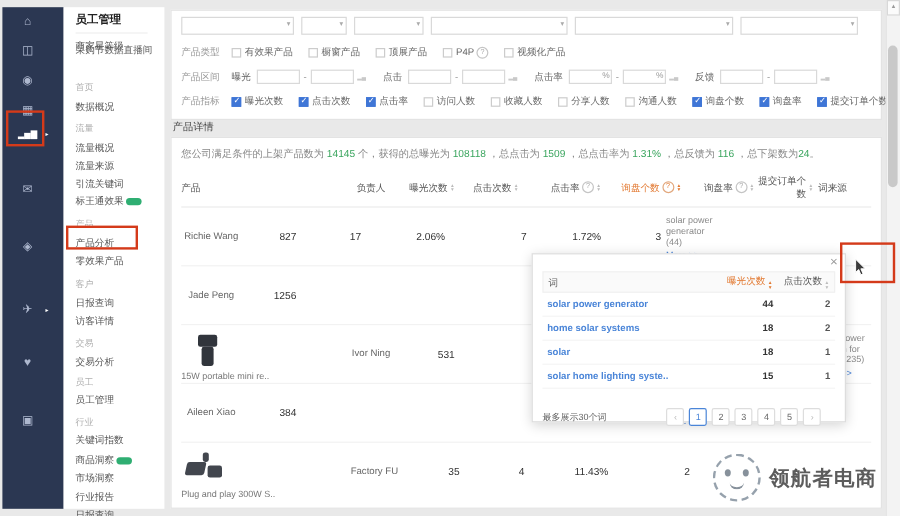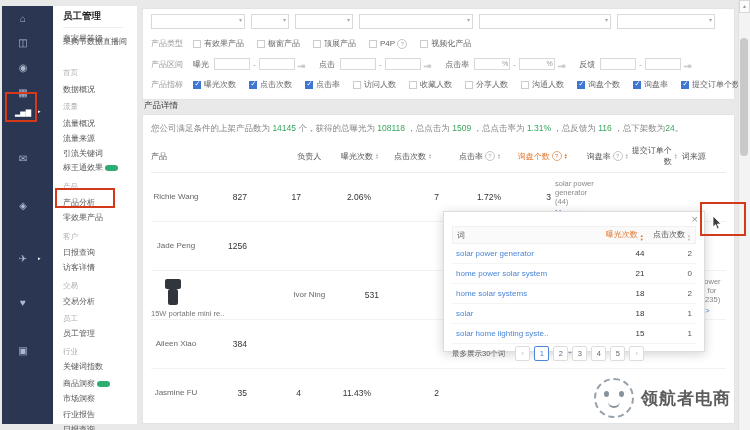--- a/index.html
+++ b/index.html
@@ -70,24 +70,24 @@
   .fanpole{position:absolute;width:2px;height:22px;background:#5a5f66;bottom:2px;}
   .fanhead{position:absolute;width:8px;height:8px;border:2px solid #5a5f66;border-radius:50%;top:0;}
   .rainbow{position:absolute;left:4px;top:0;width:34px;height:30px;border-radius:3px;
            background:linear-gradient(100deg,#e33 0%,#f90 20%,#ee3 40%,#3b3 60%,#36c 80%,#a3c 100%);}
   
   .popup{position:absolute;left:443px;top:211px;width:262px;height:141px;background:#fff;border:1px solid #ddd;
          box-shadow:0 2px 10px rgba(0,0,0,.18);z-index:10;box-sizing:border-box;padding:4px 8px;}
   .pclose{position:absolute;right:6px;top:1px;font-size:11px;color:#999;cursor:pointer;}
   .ptable{margin-top:10px;}
   .phead{display:flex;background:#fafafa;border:1px solid #f0f0f0;height:16px;align-items:center;font-size:8px;color:#666;padding:0 4px;}
-  .prow{display:flex;height:19px;align-items:center;border-bottom:1px solid #f4f4f4;font-size:8px;padding:0 4px;}
+  .prow{display:flex;height:19px;align-items:center;border-bottom:1px solid #f4f4f4;font-size:8px;padding:0 4px;font-weight:bold;}
   .pw{width:132px;text-align:left;} .pe{width:58px;text-align:right;} .pc{width:48px;text-align:right;color:#555;}
   .klink{color:#4a85d8;cursor:pointer;}
-  .pfoot{display:flex;align-items:center;margin-top:2px;font-size:7.5px;color:#666;}
+  .pfoot{display:flex;align-items:center;margin-top:16px;font-size:7.5px;color:#666;gap:40px;}
   .pager{display:flex;gap:4px;margin-left:10px;}
   .pg{width:13px;height:13px;border:1px solid #ddd;border-radius:2px;font-size:7.5px;color:#666;
       display:flex;align-items:center;justify-content:center;cursor:pointer;background:#fff;}
   .pg.arrow{color:#bbb;}
   .pg.active{border-color:#4a85d8;color:#4a85d8;}
   
   .cursor-ic{position:absolute;z-index:45;}
   
   .sbar{position:absolute;right:0;top:0;bottom:0;width:11px;background:#f3f3f3;border-left:1px solid #e2e2e2;z-index:6;}
   .sbar .up{height:11px;border:1px solid #d8d8d8;background:#fbfbfb;font-size:5px;color:#999;text-align:center;line-height:10px;}
@@ -380,21 +380,31 @@
       <span class="c2">384</span>
       <span class="c3"></span>
       <span class="c4"></span>
       <span class="c5"></span>
       <span class="c6"></span>
       <span class="c7"></span>
       <span class="c8 kwcell"><span>led strip lights (136)</span><div class="more">More &gt;&gt;</div></span>
     </div>
 
     <div class="trow" style="border-bottom:none">
-      <span class="c1 owner">Jasmine FU</span>
+      <span class="c0">
+          <span class="pwrap2">
+        <span class="pimg">
+          <span class="blob" style="left:2px;top:10px;width:16px;height:11px;transform:skewX(-12deg)"></span>
+          <span class="blob" style="left:20px;top:13px;width:12px;height:10px"></span>
+          <span class="blob" style="left:16px;top:2px;width:5px;height:8px;border-radius:2px"></span>
+        </span>
+        <span class="ptitle">Plug and play 300W S..</span>
+      </span>
+        </span>
+      <span class="c1 owner">Factory FU</span>
       <span class="c2">35</span>
       <span class="c3">4</span>
       <span class="c4">11.43%</span>
       <span class="c5">2</span>
       <span class="c6"></span>
       <span class="c7"></span>
     </div>
   </div>
 </div>
 
@@ -409,25 +419,20 @@
           </span></span>
       <span class="pc"><span>点击次数</span><span class="sort">
             <i>▲</i>
             <i>▼</i>
           </span></span>
     </div>
     <div class="prow">
         <span class="pw klink">solar power generator</span>
         <span class="pe">44</span>
         <span class="pc">2</span>
-      </div>
-    <div class="prow">
-        <span class="pw klink">home power solar system</span>
-        <span class="pe">21</span>
-        <span class="pc">0</span>
       </div>
     <div class="prow">
         <span class="pw klink">home solar systems</span>
         <span class="pe">18</span>
         <span class="pc">2</span>
       </div>
     <div class="prow">
         <span class="pw klink">solar</span>
         <span class="pe">18</span>
         <span class="pc">1</span>

